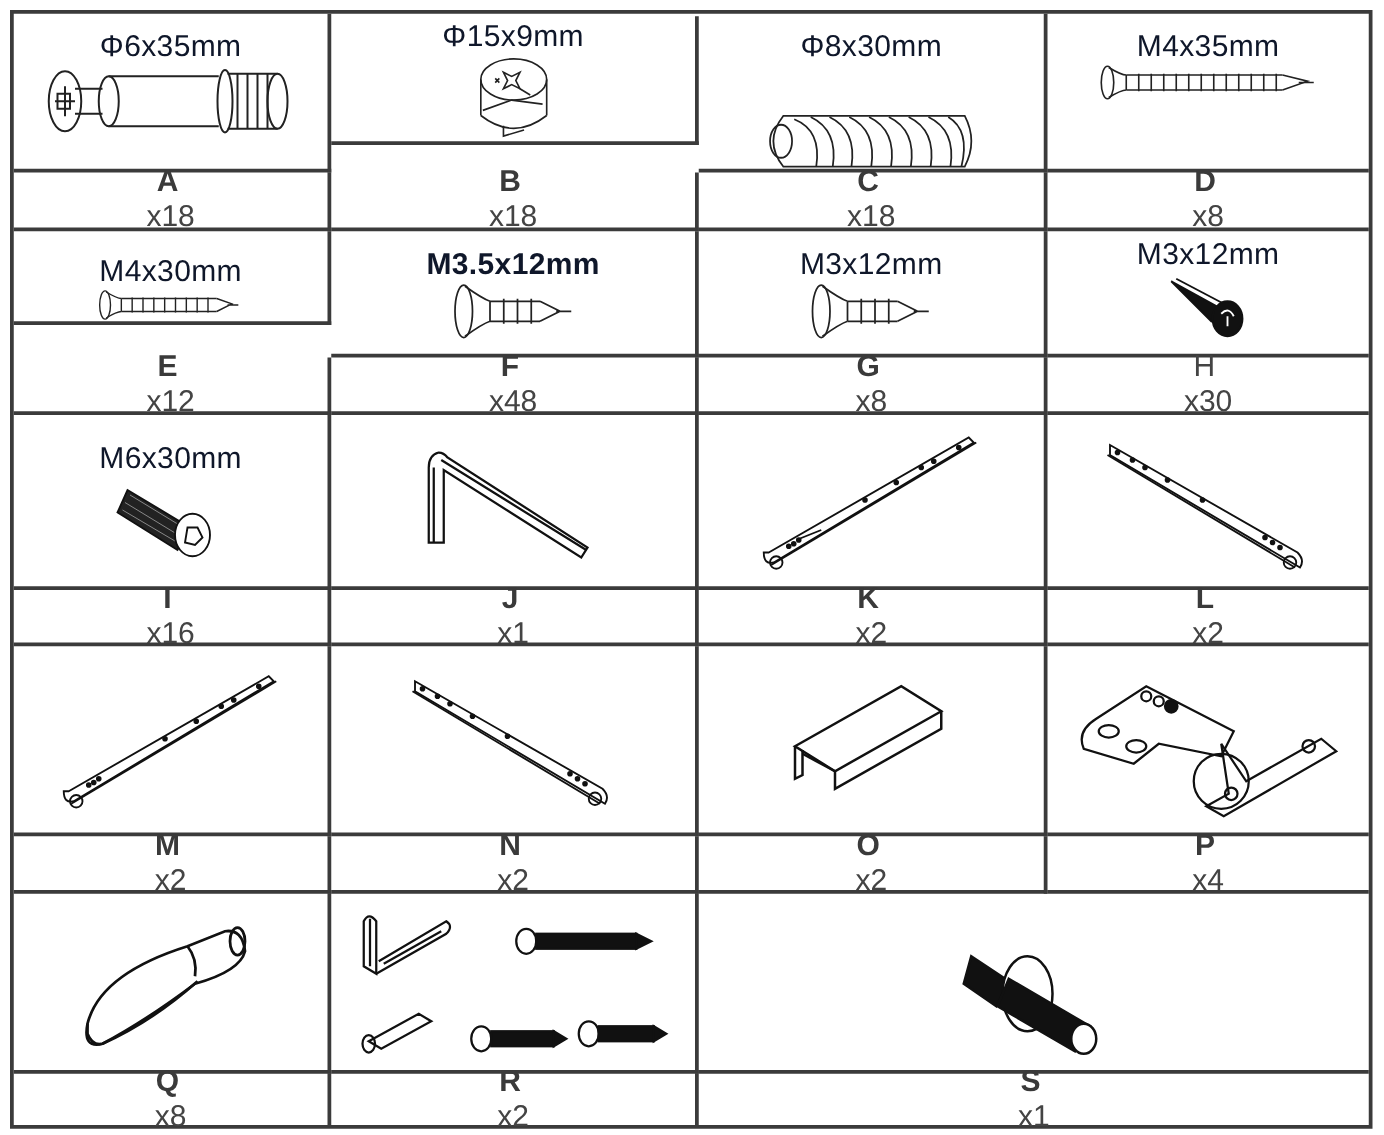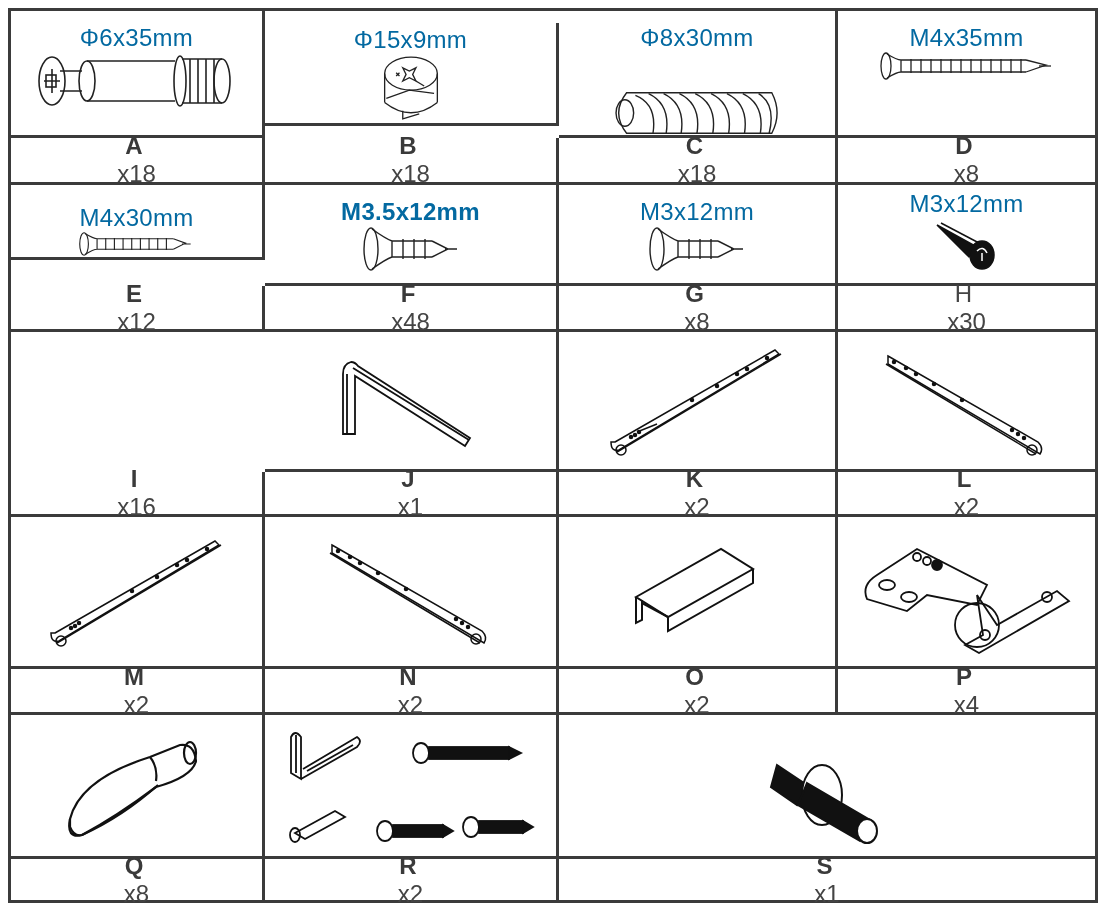--- a/index.html
+++ b/index.html
@@ -1,21 +1,21 @@
 <!DOCTYPE html>
 <html><head>
 <meta charset="utf-8">
 <style>
   html,body{margin:0;padding:0;background:#fff;}
   body{width:1107px;height:908px;position:relative;overflow:hidden;font-family:"Liberation Sans",sans-serif;color:#3d3d3d;}
   .grid{position:absolute;left:8px;top:8px;width:1090px;height:895px;border:3px solid #3b3b3b;box-sizing:border-box;}
   .cell{position:absolute;box-sizing:border-box;border-right:3px solid #3b3b3b;border-bottom:3px solid #3b3b3b;display:flex;flex-direction:column;align-items:center;justify-content:flex-start;}
   .cell.noright{border-right:none;}
   .cell.nobottom{border-bottom:none;}
-  .size{font-size:24px;color:#0369a1;letter-spacing:0.3px;margin-top:14px;line-height:26px;}
+  .size{font-size:24px;color:#0f172a;letter-spacing:0.3px;margin-top:14px;line-height:26px;}
   .label{display:flex;align-items:center;justify-content:center;font-size:24px;color:#444;}
   .label b{font-weight:bold;margin-right:5px;color:#3a3a3a;}
   .label .plain{font-weight:normal;margin-right:6px;}
   svg{display:block;}
 </style>
 </head>
 <body>
 
 <div class="grid">
 
@@ -30,21 +30,21 @@
         <ellipse cx="55" cy="30" rx="8" ry="20"></ellipse>
         <path d="M55 10 h88 M55 50 h88"></path>
         <ellipse cx="148" cy="30" rx="6" ry="25"></ellipse>
         <path d="M150 8 h40 M150 52 h40"></path>
         <ellipse cx="190" cy="30" rx="8" ry="22"></ellipse>
         <path d="M158 8 v44 M166 8 v44 M174 8 v44 M182 8 v44"></path>
       </g>
     </svg>
   </div>
 
-  <div class="cell" style="left:254px;top:12px;width:294px;height:103px;">
+  <div class="cell" style="left:254px;top:2px;width:294px;height:103px;">
     <div class="size" style="margin-top:4px;">Φ15x9mm</div>
     <svg width="80" height="85" viewBox="0 0 80 85">
       <g fill="none" stroke="#222" stroke-width="1.6">
         <ellipse cx="40" cy="25" rx="32" ry="20"></ellipse>
         <path d="M8 25 v35 M72 25 v35"></path>
         <path d="M8 60 q32 25 64 0"></path>
         <path d="M30 18 l8 4 l8 -4 l-4 8 l4 8 l-8 -4 l-8 4 l4 -8 z"></path>
         <path d="M22 24 l4 4 M22 28 l4 -4"></path>
         <path d="M46 34 l10 6"></path>
         <path d="M10 55 l28 -10 l30 4"></path>
@@ -153,20 +153,31 @@
     </div>
   <div class="cell label" style="left:548px;top:275px;width:279px;height:46px;">
       <b>G</b>
       <span>x8</span>
     </div>
   <div class="cell label noright" style="left:827px;top:275px;width:257px;height:46px;">
       <span class="plain">H</span>
       <span>x30</span>
     </div>
 
+  <div class="cell" style="left:0;top:321px;width:254px;height:140px;">
+    <div class="size" style="margin-top:22px;">M6x30mm</div>
+    <svg width="90" height="70" viewBox="0 0 90 70">
+      <g stroke="#111" stroke-width="1.5">
+        <path d="M10 12 l50 30 l-10 18 l-48 -30 z" fill="#222"></path>
+        <path d="M12 16 l46 28 M8 22 l46 28 M6 28 l44 26" stroke="#888" stroke-width="0.8"></path>
+        <ellipse cx="62" cy="48" rx="14" ry="17" fill="#fff"></ellipse>
+        <polygon points="58,42 66,42 70,50 64,56 56,54" fill="none"></polygon>
+      </g>
+    </svg>
+  </div>
   <div class="cell" style="left:254px;top:321px;width:294px;height:140px;">
     <svg width="160" height="100" viewBox="0 0 160 100" style="margin-top:22px;">
       <g fill="none" stroke="#111" stroke-width="1.8">
         <path d="M20 8 q-8 2 -8 12 v60 h12 v-58 l110 70 l5 -8 l-112 -72 q-3 -4 -7 -4 z"></path>
         <path d="M16 20 v60 M22 14 l116 72"></path>
       </g>
     </svg>
   </div>
   <div class="cell" style="left:548px;top:321px;width:279px;height:140px;">
     <svg width="180" height="125" viewBox="0 0 180 125" style="margin-top:10px;">

